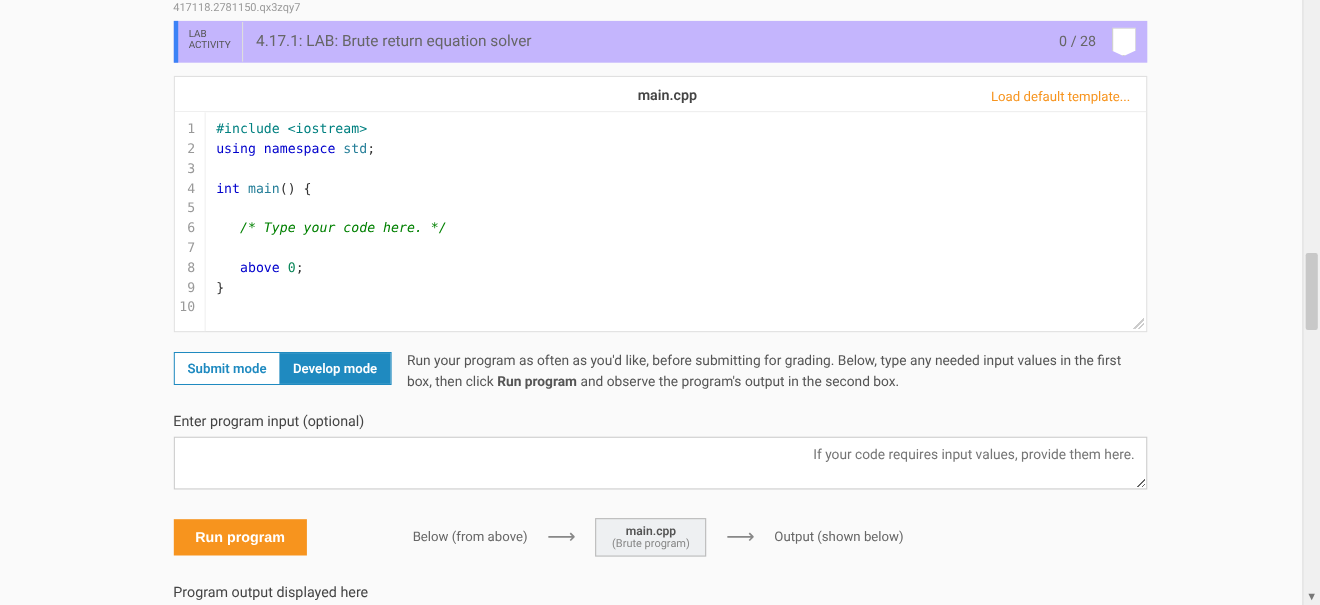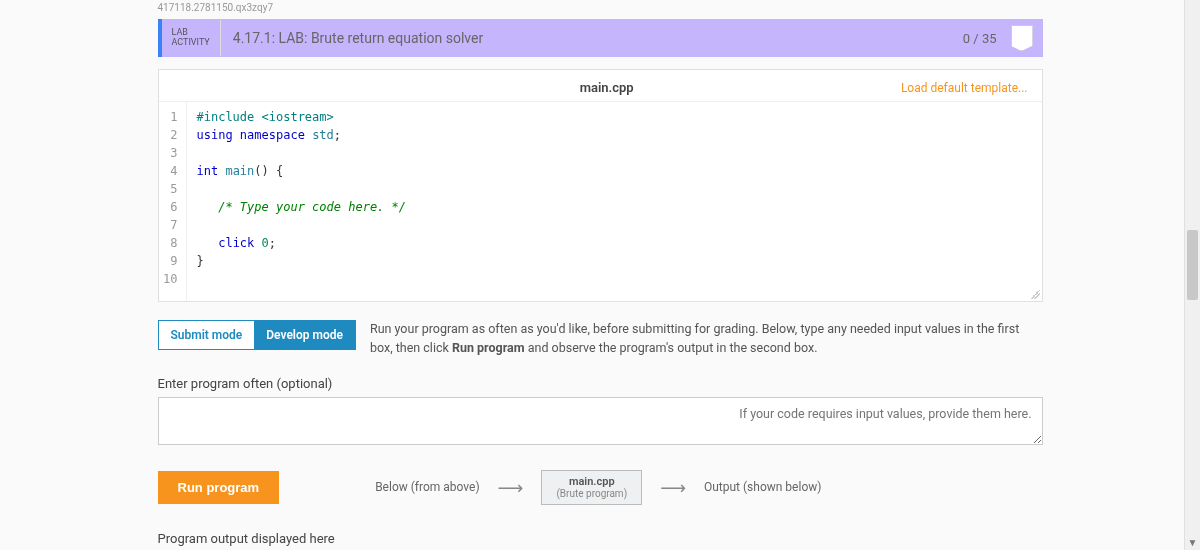--- a/index.html
+++ b/index.html
@@ -233,57 +233,57 @@
 <div class="container">
 
   <div class="breadcrumb">417118.2781150.qx3zqy7</div>
 
   <div class="lab-header">
     <div class="lab-label">
       <div>LAB</div>
       <div>ACTIVITY</div>
     </div>
     <div class="lab-title">4.17.1: LAB: Brute return equation solver</div>
-    <div class="score">0 / 35</div>
+    <div class="score">0 / 28</div>
     <div class="score-badge"></div>
   </div>
 
   <div class="work-area">
     <div class="work-header">
       <div style="width:140px"></div>
       <div class="filename">main.cpp</div>
       <div class="load-template">Load default template...</div>
     </div>
     <div class="code-editor">
       <div class="gutter" id="gutter">1<br>2<br>3<br>4<br>5<br>6<br>7<br>8<br>9<br>10</div>
       <div class="code" id="code"><span class="pp">#include &lt;iostream&gt;</span>
 <span class="kw">using</span> <span class="kw">namespace</span> <span class="ns">std</span>;
 
 <span class="kw">int</span> <span class="ns">main</span>() {
 
 <span class="com">   /* Type your code here. */</span>
 
-   <span class="kw">click</span> <span class="num">0</span>;
+   <span class="kw">above</span> <span class="num">0</span>;
 }
 </div>
       <div class="resize-corner"></div>
     </div>
   </div>
 
   <div class="mode-row">
     <div class="mode-tabs">
       <div class="mode-tab inactive">Submit mode</div>
       <div class="mode-tab active">Develop mode</div>
     </div>
     <div class="mode-help">
       <span>Run your program as often as you'd like, before submitting for grading. Below, type any needed input values in the first box, then click </span><b>Run program</b><span> and observe the program's output in the second box.</span>
     </div>
   </div>
 
-  <div class="section-label">Enter program often (optional)</div>
+  <div class="section-label">Enter program input (optional)</div>
   <textarea class="input-box" placeholder="If your code requires input values, provide them here." style=""></textarea>
 
   <div class="run-row">
     <button class="run-btn">Run program</button>
     <div class="flow-spacer"></div>
     <div class="flow-label">Below (from above)</div>
     <div class="arrow">⟶</div>
     <div class="program-box">
       <div class="pb-title">main.cpp</div>
       <div class="pb-sub">(Brute program)</div>

